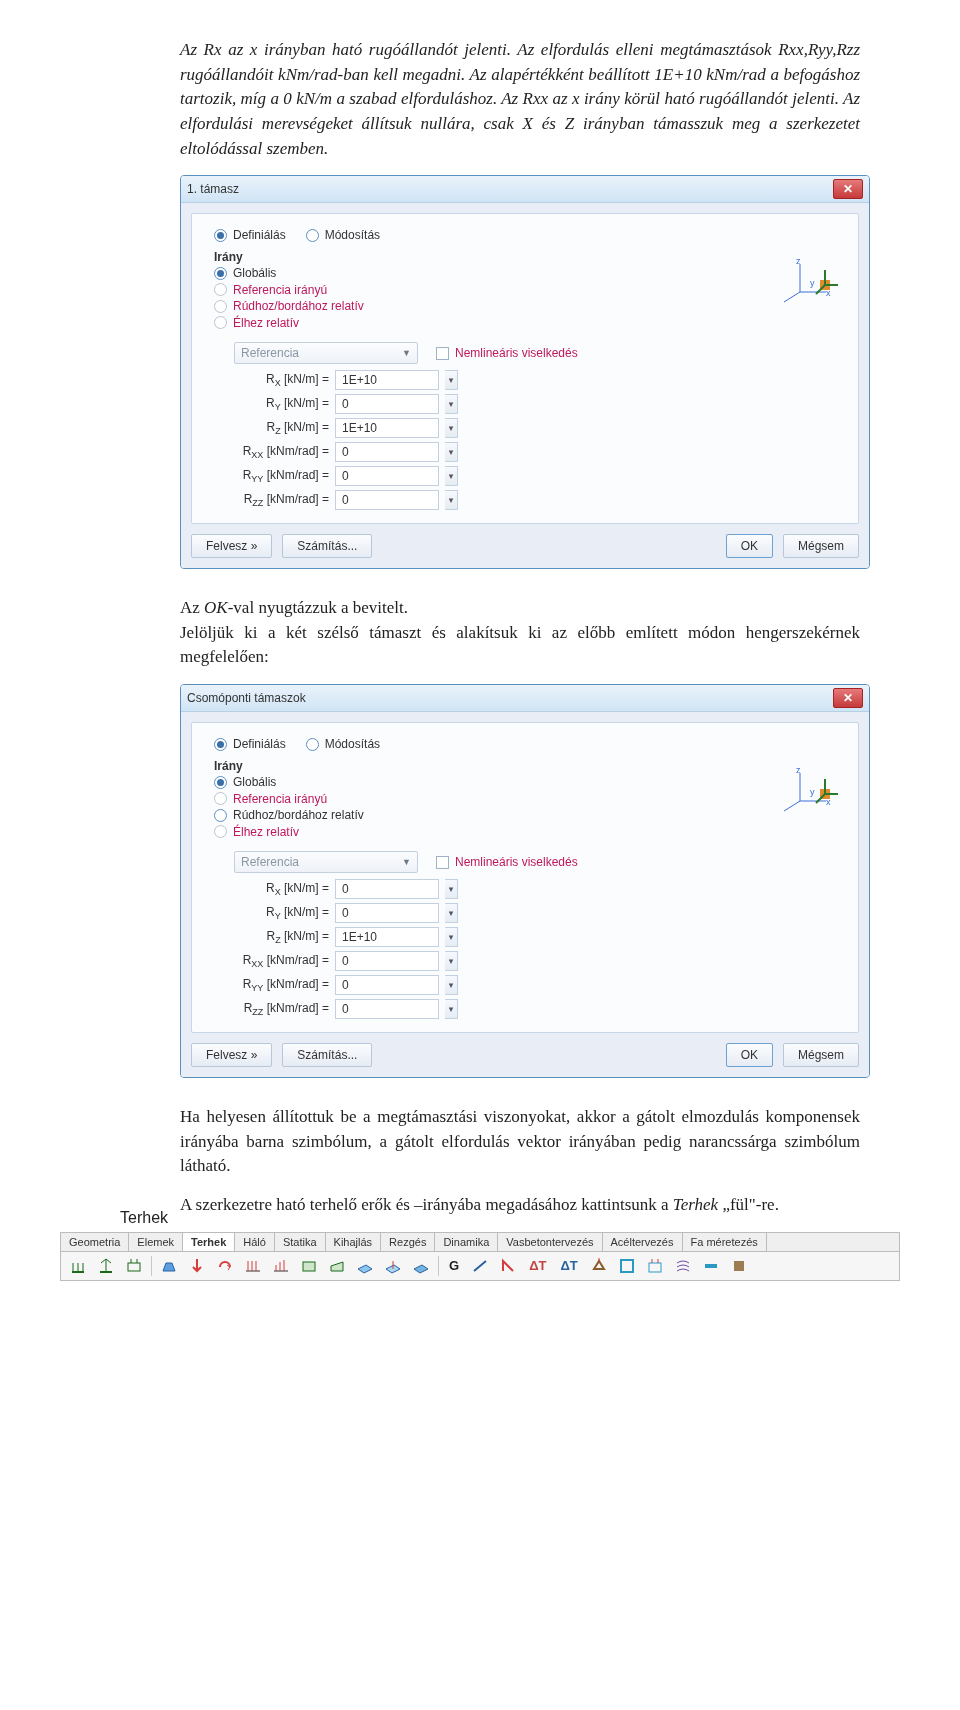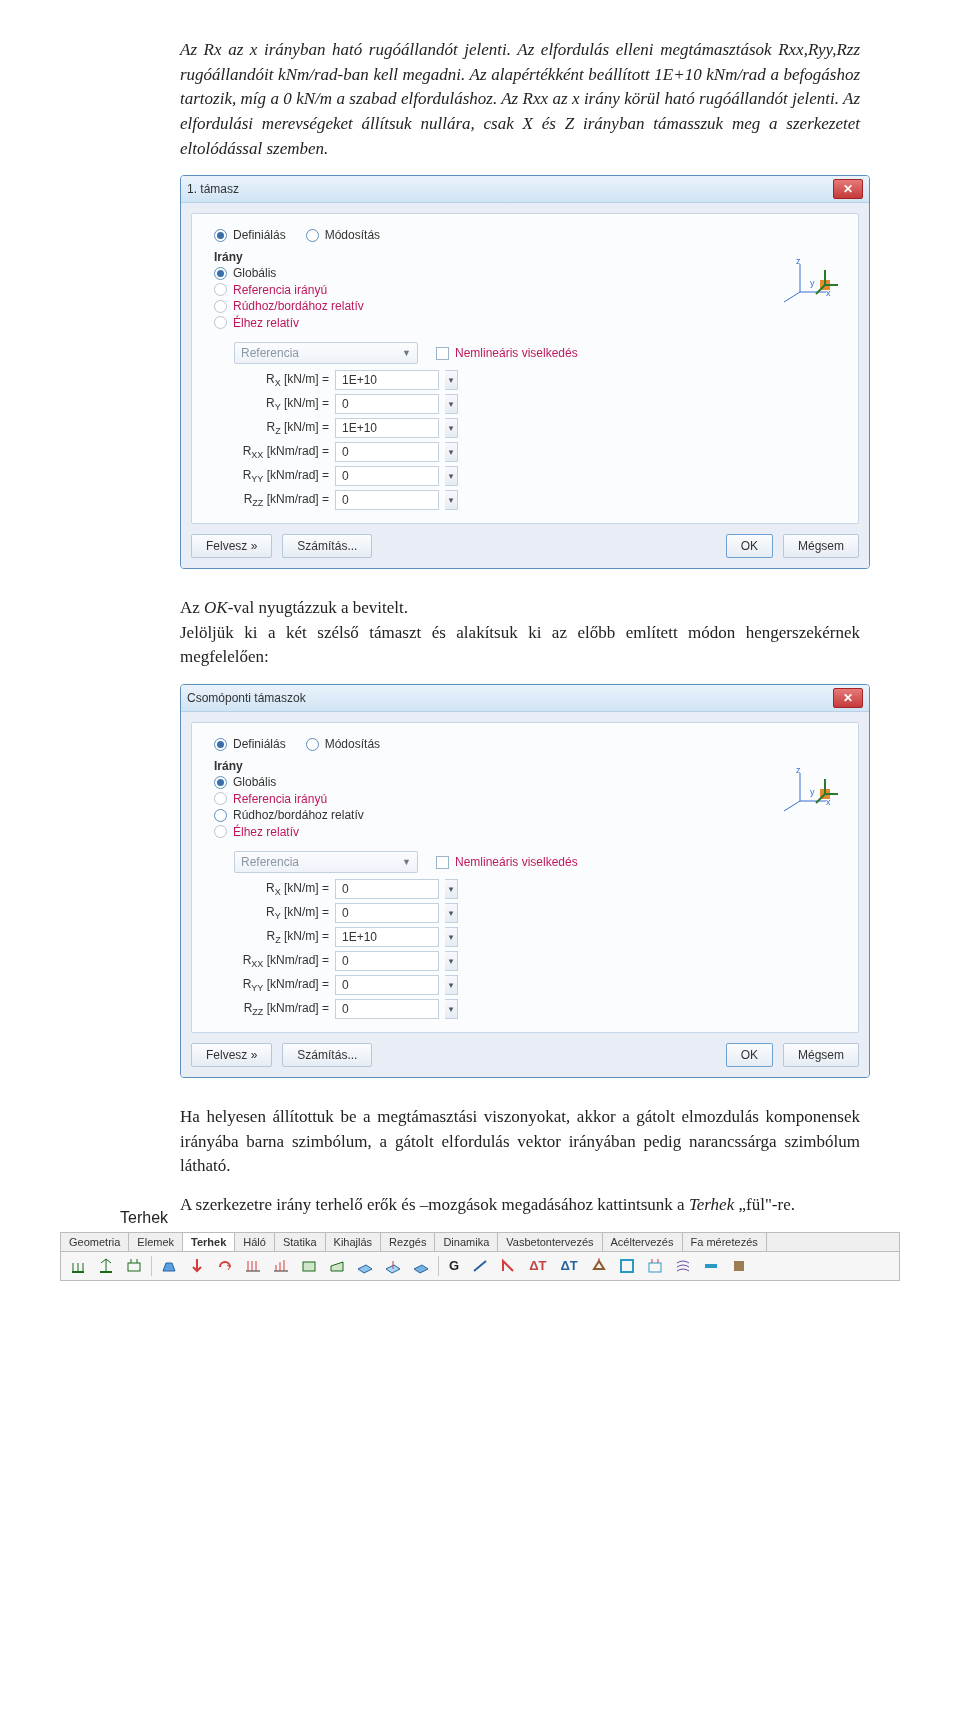--- a/index.html
+++ b/index.html
@@ -286,21 +286,21 @@
         <div class="btn">Mégsem</div>
       </div>
     </div>
   </div>
 </div>
 
 <div style="position:relative;">
   <p class="body-text2">Ha helyesen állítottuk be a megtámasztási viszonyokat, akkor a gátolt elmozdulás komponensek irányába barna szimbólum, a gátolt elfordulás vektor irányában pedig narancssárga szimbólum látható.</p>
   <div class="side-label" style="top:104px;">Terhek</div>
   <p class="body-text2">
-    <span>A szerkezetre irány terhelő erők és –mozgások megadásához kattintsunk a </span><em>Terhek</em><span> „fül"-re.</span>
+    <span>A szerkezetre ható terhelő erők és –irányába megadásához kattintsunk a </span><em>Terhek</em><span> „fül"-re.</span>
   </p>
 </div>
 
 <div class="tabs">
   <div class="tabs-row" id="tabs-row">
         <div class="tab">Geometria</div>
         <div class="tab">Elemek</div>
         <div class="tab active">Terhek</div>
         <div class="tab">Háló</div>
         <div class="tab">Statika</div>

